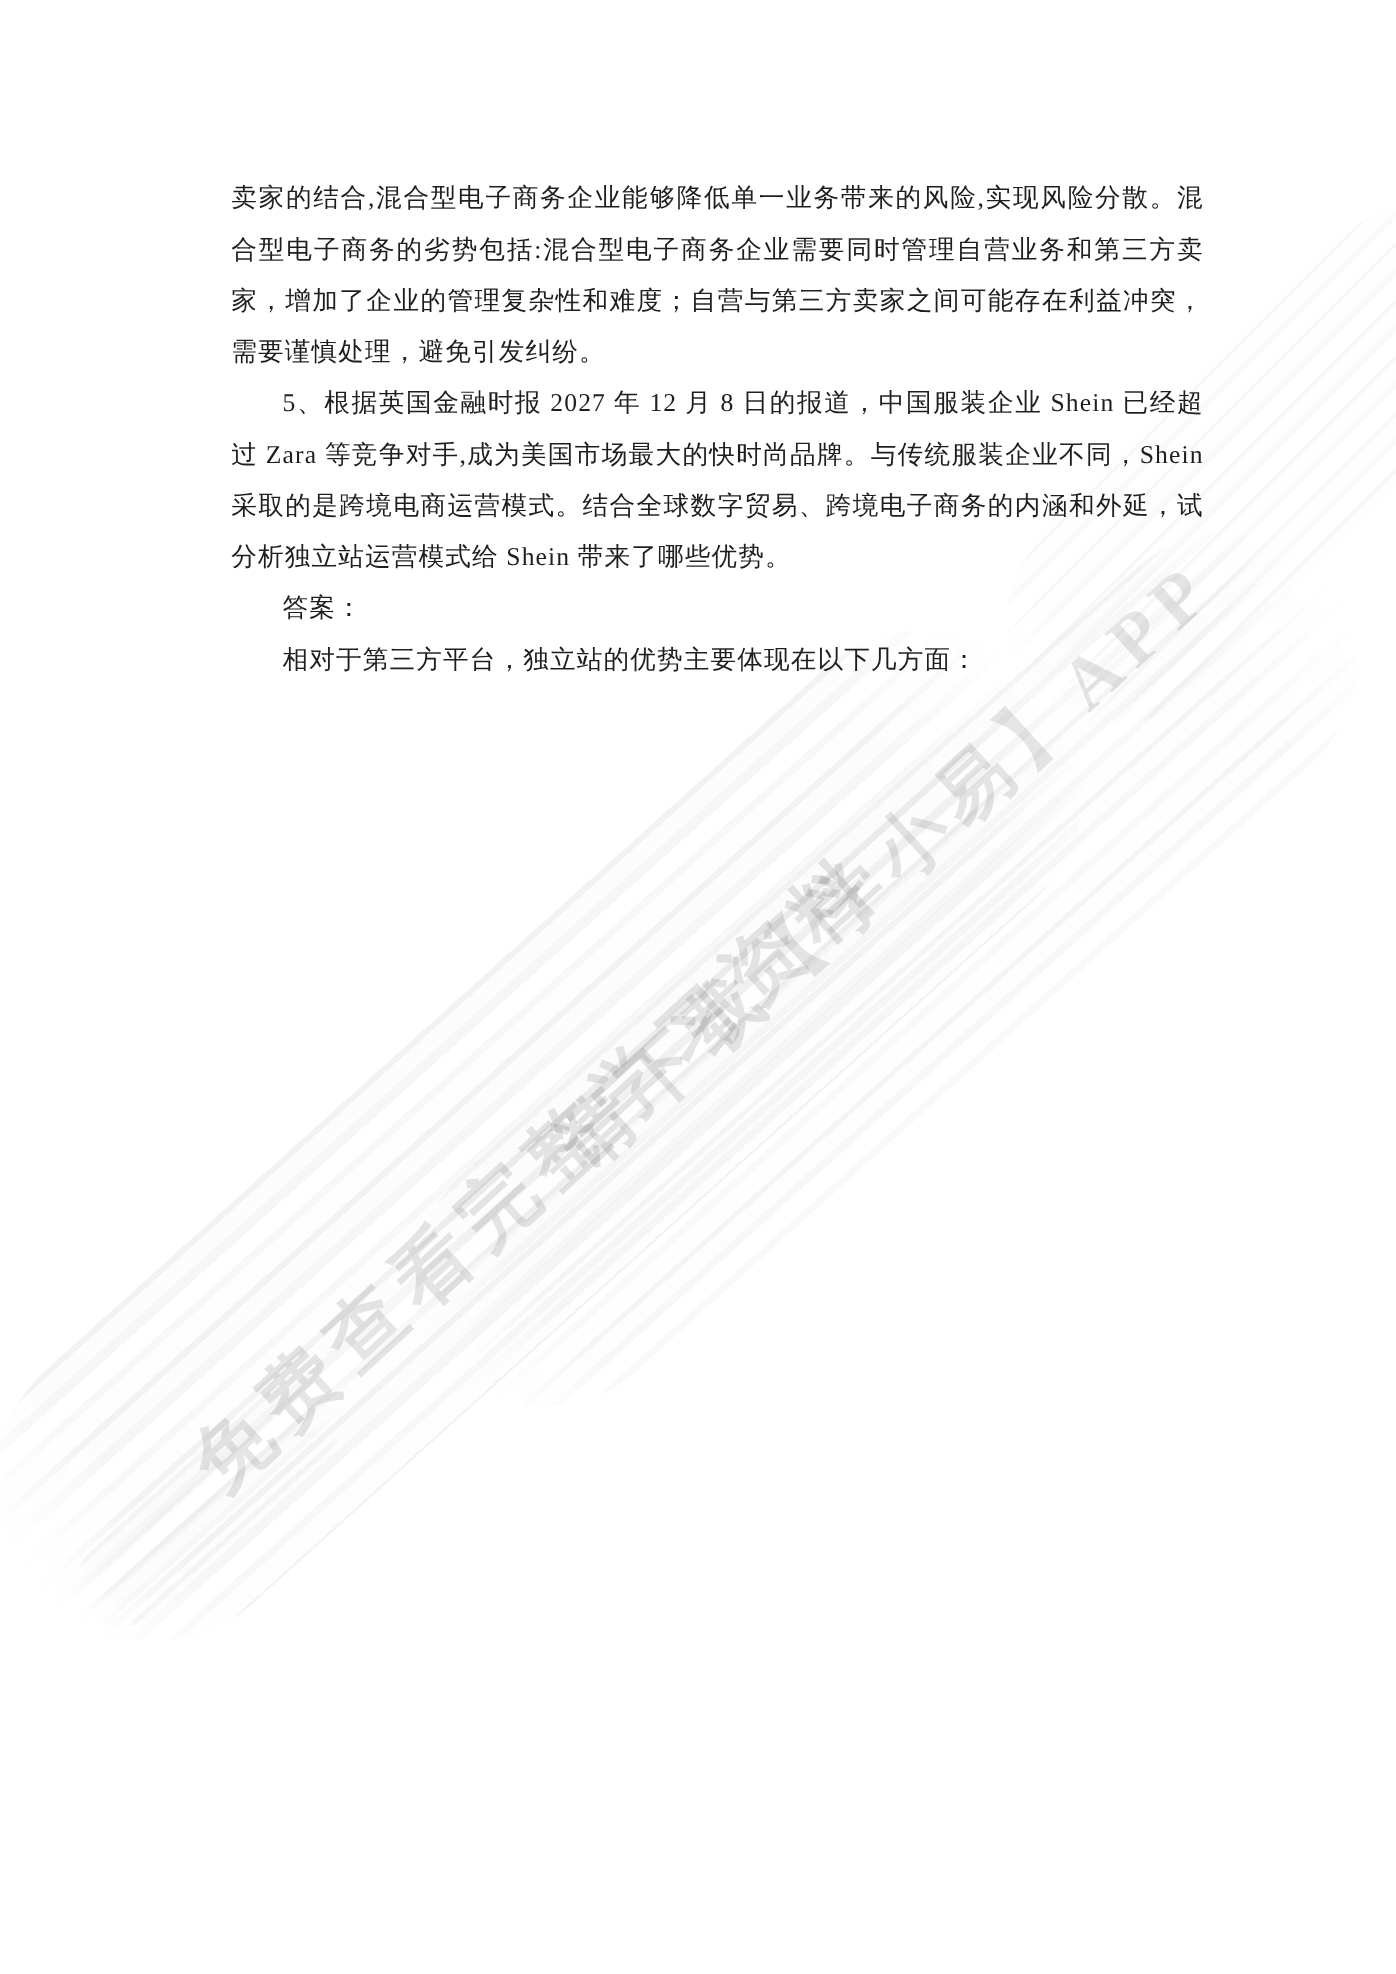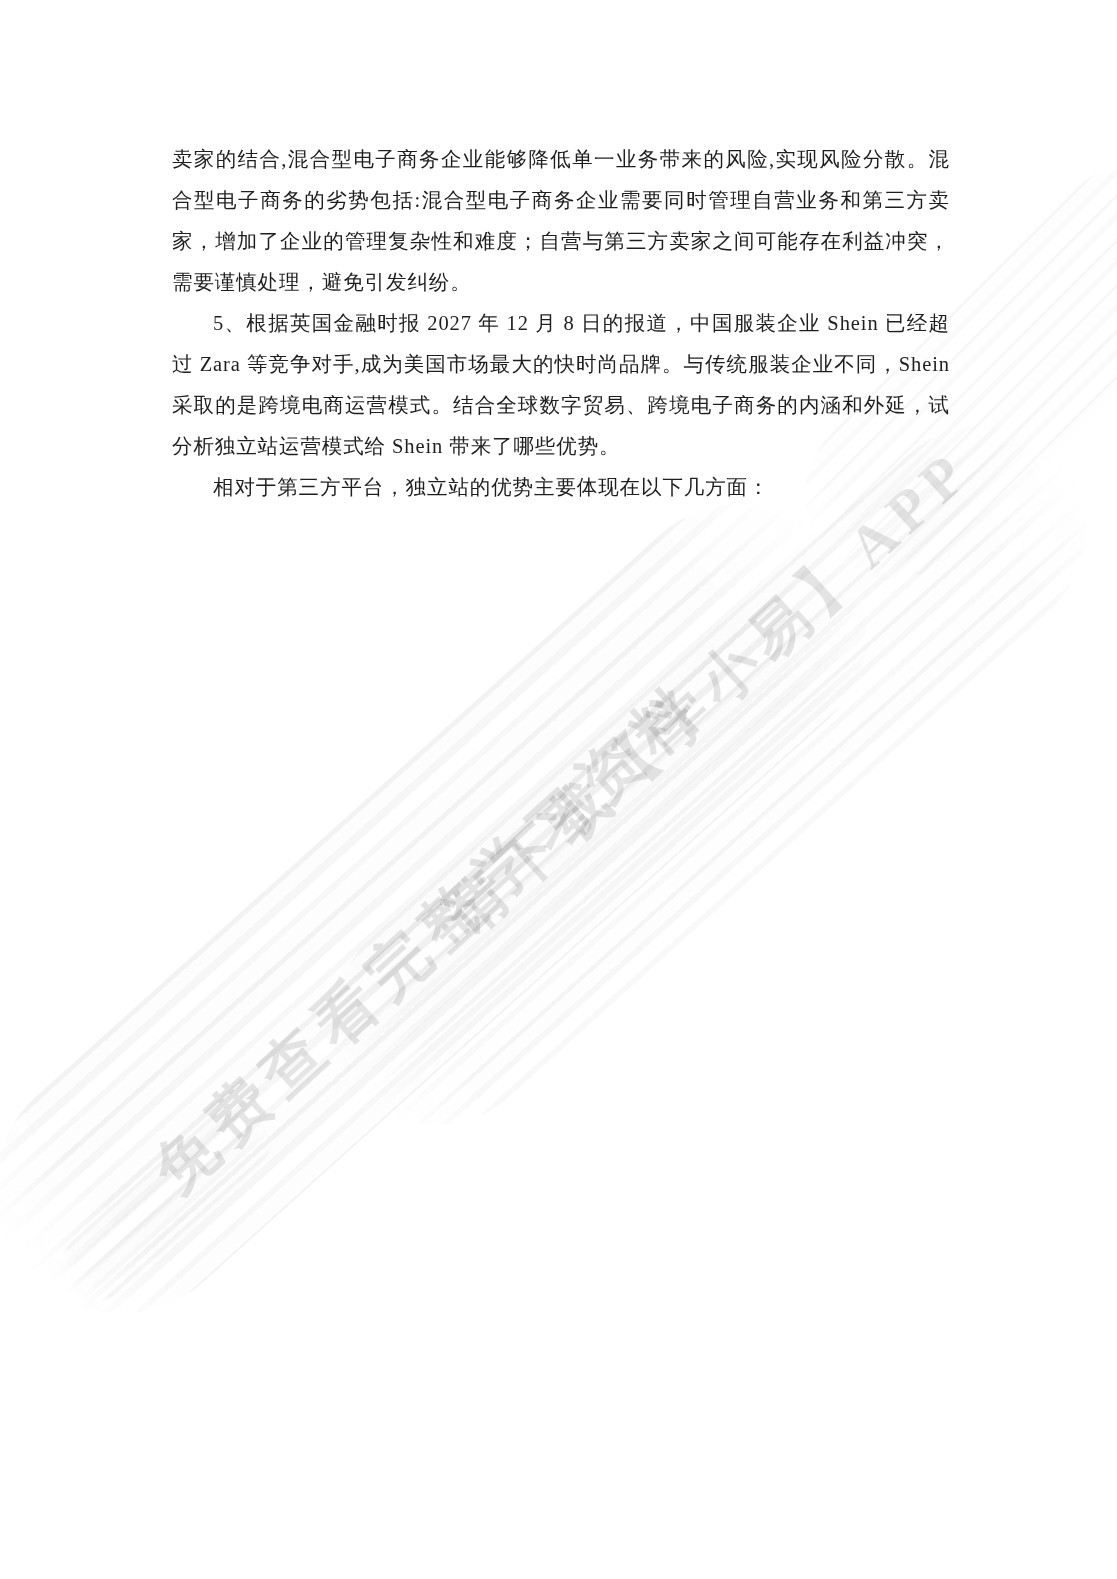--- a/index.html
+++ b/index.html
@@ -90,21 +90,21 @@
   }
   #wm-line2 {
     left: 430px; top: 895px;
     font-size: 59px;
     letter-spacing: 9px;
   }
 
   
   .content {
     position: absolute;
-    left: 172px;
+    left: 185px;
     top: 139px;
     width: 778px;
     z-index: 1;
   }
   .content p {
     margin: 0;
     padding: 0;
     font-size: 20.5px;
     line-height: 41px;
     letter-spacing: 0.9px;
@@ -126,16 +126,17 @@
     <div class="brush-stroke" id="stroke2"></div>
     <div class="brush-stroke" id="stroke3"></div>
     <div class="brush-stroke" id="stroke4"></div>
     <div class="wm-text" id="wm-line1">免费查看完整学习资料</div>
     <div class="wm-text" id="wm-line2">请下载【学小易】APP</div>
   </div>
 
   <main class="content" id="text-block">
       <p>卖家的结合,混合型电子商务企业能够降低单一业务带来的风险,实现风险分散。混合型电子商务的劣势包括:混合型电子商务企业需要同时管理自营业务和第三方卖家，增加了企业的管理复杂性和难度；自营与第三方卖家之间可能存在利益冲突，需要谨慎处理，避免引发纠纷。</p>
       <p class="indent">5、根据英国金融时报 2027 年 12 月 8 日的报道，中国服装企业 Shein 已经超过 Zara 等竞争对手,成为美国市场最大的快时尚品牌。与传统服装企业不同，Shein 采取的是跨境电商运营模式。结合全球数字贸易、跨境电子商务的内涵和外延，试分析独立站运营模式给 Shein 带来了哪些优势。</p>
+      <p class="indent">答案：</p>
       <p class="indent">相对于第三方平台，独立站的优势主要体现在以下几方面：</p>
     </main>
 
 </div>
 
 </body></html>

